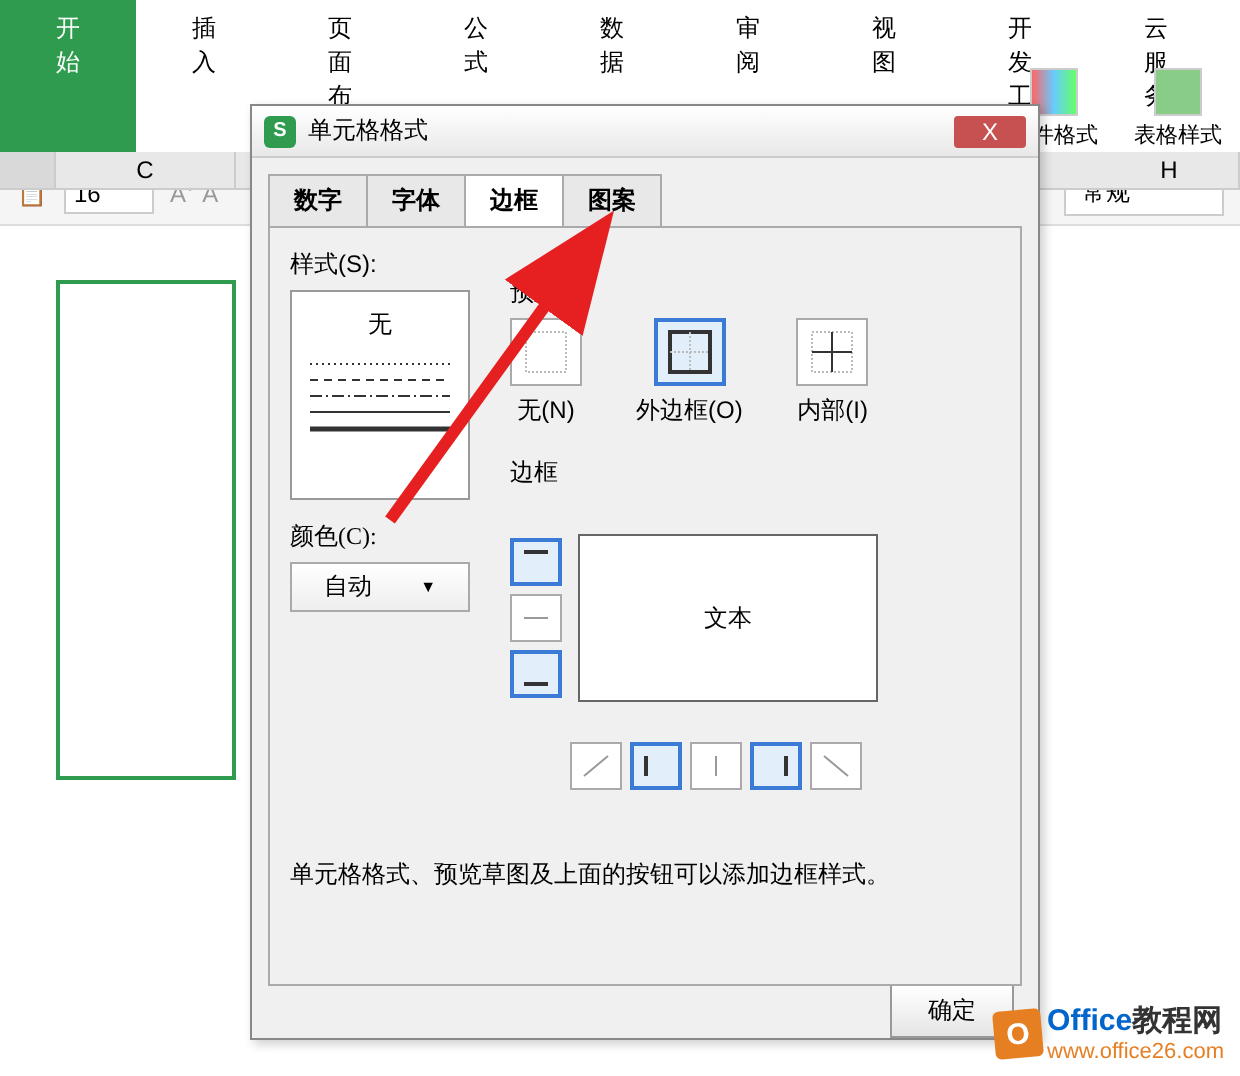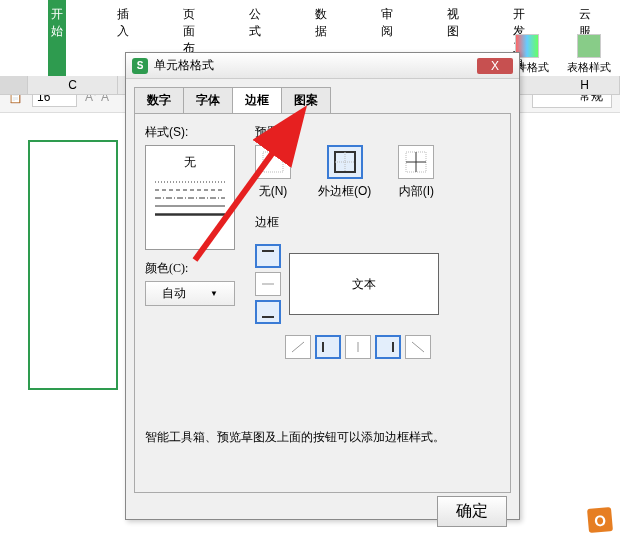--- a/index.html
+++ b/index.html
@@ -1,26 +1,26 @@
 <!DOCTYPE html>
 <html><head>
   <meta charset="utf-8">
   <style>
     * { box-sizing: border-box; margin: 0; padding: 0; font-family: "Microsoft YaHei", sans-serif; }
     body { width: 620px; height: 538px; background: #fff; position: relative; overflow: hidden; }
     
     .ribbon-tabs { display: flex; background: #fff; border-bottom: 1px solid #ccc; font-size: 12px; }
-    .ribbon-tab { padding: 6px 3px; cursor: pointer; margin-left: 48px; }
+    .ribbon-tab { padding: 6px 28px; cursor: pointer; }
     .ribbon-tab.active { background: #2e9b4f; color: #fff; }
     
     .toolbar { display: flex; align-items: center; padding: 4px 8px; background: #f5f5f5; border-bottom: 1px solid #ddd; font-size: 12px; gap: 8px; }
     .font-size-box { width: 45px; border: 1px solid #ccc; padding: 2px 4px; background: #fff; }
     .toolbar-group { display: flex; align-items: center; gap: 4px; color: #999; }
     .toolbar-icon { width: 16px; height: 16px; display: inline-flex; align-items: center; justify-content: center; }
-    .format-dropdown { border: 1px solid #ccc; padding: 2px 8px; background: #fff; width: 80px; text-align: right; }
+    .format-dropdown { border: 1px solid #ccc; padding: 2px 8px; background: #fff; width: 80px; text-align: left; }
     
     .right-panel { position: absolute; right: 5px; top: 30px; display: flex; gap: 10px; font-size: 11px; }
     .panel-button { display: flex; flex-direction: column; align-items: center; padding: 4px; gap: 2px; }
     .panel-icon { width: 24px; height: 24px; border: 1px solid #ccc; }
     
     .spreadsheet { position: absolute; top: 76px; left: 0; right: 0; bottom: 0; }
     .col-headers { display: flex; background: #e8e8e8; border-bottom: 1px solid #ccc; }
     .col-header { border-right: 1px solid #ccc; text-align: center; font-size: 12px; padding: 2px 0; }
     .col-a { width: 28px; background: #d9d9d9; }
     .col-c { width: 90px; }
@@ -34,49 +34,49 @@
     .dialog-close { margin-left: auto; background: #c75050; color: #fff; padding: 1px 14px; font-size: 12px; border-radius: 2px; cursor: pointer; }
     
     .dialog-tabs { display: flex; margin: 8px 8px 0 8px; font-size: 12px; }
     .dialog-tab { padding: 4px 12px; border: 1px solid #aaa; background: #e8e8e8; cursor: pointer; margin-right: -1px; font-weight: bold; }
     .dialog-tab.active { background: #fff; border-bottom: 1px solid #fff; }
     
     .dialog-content { border: 1px solid #aaa; margin: -1px 8px 8px 8px; background: #f0f0f0; padding: 10px; position: relative; height: 380px; font-size: 12px; }
     
     .section-label { font-size: 12px; margin-bottom: 4px; }
     .left-col { position: absolute; left: 10px; top: 10px; width: 100px; }
-    .right-col { position: absolute; left: 120px; top: 10px; width: 250px; }
+    .right-col { position: absolute; left: 120px; top: 24px; width: 250px; }
     
     .style-box { border: 1px solid #999; background: #fff; width: 90px; height: 105px; padding: 4px; display: flex; flex-direction: column; gap: 6px; align-items: center; }
     .style-none { font-size: 12px; padding: 4px 0; }
     .style-line { width: 70px; }
     
     .color-label { margin-top: 10px; font-family: Liberation Serif, serif; }
     .color-select { width: 90px; border: 1px solid #aaa; background: linear-gradient(#fff,#eee); padding: 3px 16px; display: flex; align-items: center; justify-content: space-between; margin-top: 4px; cursor: pointer; text-align: center; }
     .dropdown-arrow { font-size: 8px; }
     
     .preset-row { display: flex; gap: 27px; margin-top: 4px; }
     .preset-item { display: flex; flex-direction: column; align-items: center; gap: 4px; cursor: pointer; }
     .preset-icon { width: 36px; height: 34px; border: 1px solid #aaa; background: #fff; display: flex; align-items: center; justify-content: center; }
     .preset-icon.selected { border: 2px solid #3a7bd5; background: #e3eefb; }
     .preset-icon svg { width: 26px; height: 26px; }
     
     .border-section { margin-top: 14px; }
     .border-preview { display: flex; align-items: center; gap: 4px; margin-top: 6px; }
     .side-buttons { display: flex; flex-direction: column; gap: 4px; }
     .border-btn { width: 26px; height: 24px; border: 1px solid #aaa; background: #fff; display: flex; align-items: center; justify-content: center; cursor: pointer; }
     .border-btn.selected { border: 2px solid #3a7bd5; background: #e3eefb; }
-    .preview-box { width: 150px; height: 62px; border: 1px solid #666; background: #fff; display: flex; align-items: center; justify-content: center; margin: 16px 4px; }
+    .preview-box { width: 150px; height: 84px; border: 1px solid #666; background: #fff; display: flex; align-items: center; justify-content: center; margin: 16px 4px; }
     .bottom-btn-row { display: flex; gap: 4px; margin-left: 30px; margin-top: 4px; }
     
     .hint-text { position: absolute; left: 10px; top: 315px; font-size: 12px; }
     
     .dialog-buttons { display: flex; gap: 8px; justify-content: flex-end; margin: 0 12px 10px 0; }
     .dialog-buttons.upper { margin-top: -52px; margin-bottom: 16px; }
-    .btn { padding: 4px 18px; border: 1px solid #999; background: linear-gradient(#fff,#e5e5e5); font-size: 16px; cursor: pointer; }
+    .btn { padding: 4px 18px; border: 1px solid #999; background: linear-gradient(#fff,#e5e5e5); font-size: 12px; cursor: pointer; }
     
     .red-arrow { position: absolute; left: 185px; top: 100px; pointer-events: none; z-index: 10; }
     
     .watermark { position: absolute; right: 8px; bottom: 6px; display: flex; align-items: center; gap: 3px; font-size: 15px; font-weight: bold; }
     .wm-icon { width: 24px; height: 24px; background: #e67e22; color: #fff; display: inline-flex; align-items: center; justify-content: center; font-weight: bold; border-radius: 3px; transform: rotate(-5deg); }
     .wm-text1 { color: #0066cc; }
     .wm-text2 { color: #333; }
     .wm-url { font-size: 11px; color: #e67e22; font-weight: normal; }
   </style>
 </head>
@@ -250,21 +250,21 @@
             </div>
           <div class="border-btn">
               <svg width="16" height="14">
                 <line x1="2" y1="2" x2="14" y2="12" stroke="#999"></line>
               </svg>
             </div>
         </div>
       </div>
     </div>
 
-    <div class="hint-text">智能工具箱、预览草图及上面的按钮可以添加边框样式。</div>
+    <div class="hint-text">单元格格式、预览草图及上面的按钮可以添加边框样式。</div>
   </div>
 
   <div class="dialog-buttons upper">
     <button class="btn">清除(R)</button>
   </div>
   <div class="dialog-buttons">
     <button class="btn">确定</button>
   </div>
 </div>
 
@@ -272,13 +272,17 @@
   <defs>
       <marker id="ah" markerWidth="12" markerHeight="12" refX="8" refY="4" orient="auto">
         <polygon points="0,0 10,4 0,8" fill="#e62020"></polygon>
       </marker>
     </defs>
   <line x1="10" y1="160" x2="115" y2="15" stroke="#e62020" stroke-width="6" marker-end="url(#ah)"></line>
 </svg>
 
 <div class="watermark">
   <span class="wm-icon">O</span>
+  <div>
+    <div><span class="wm-text1">Office</span><span class="wm-text2">教程网</span></div>
+    <div class="wm-url">www.office26.com</div>
+  </div>
 </div>
 
 </body></html>

